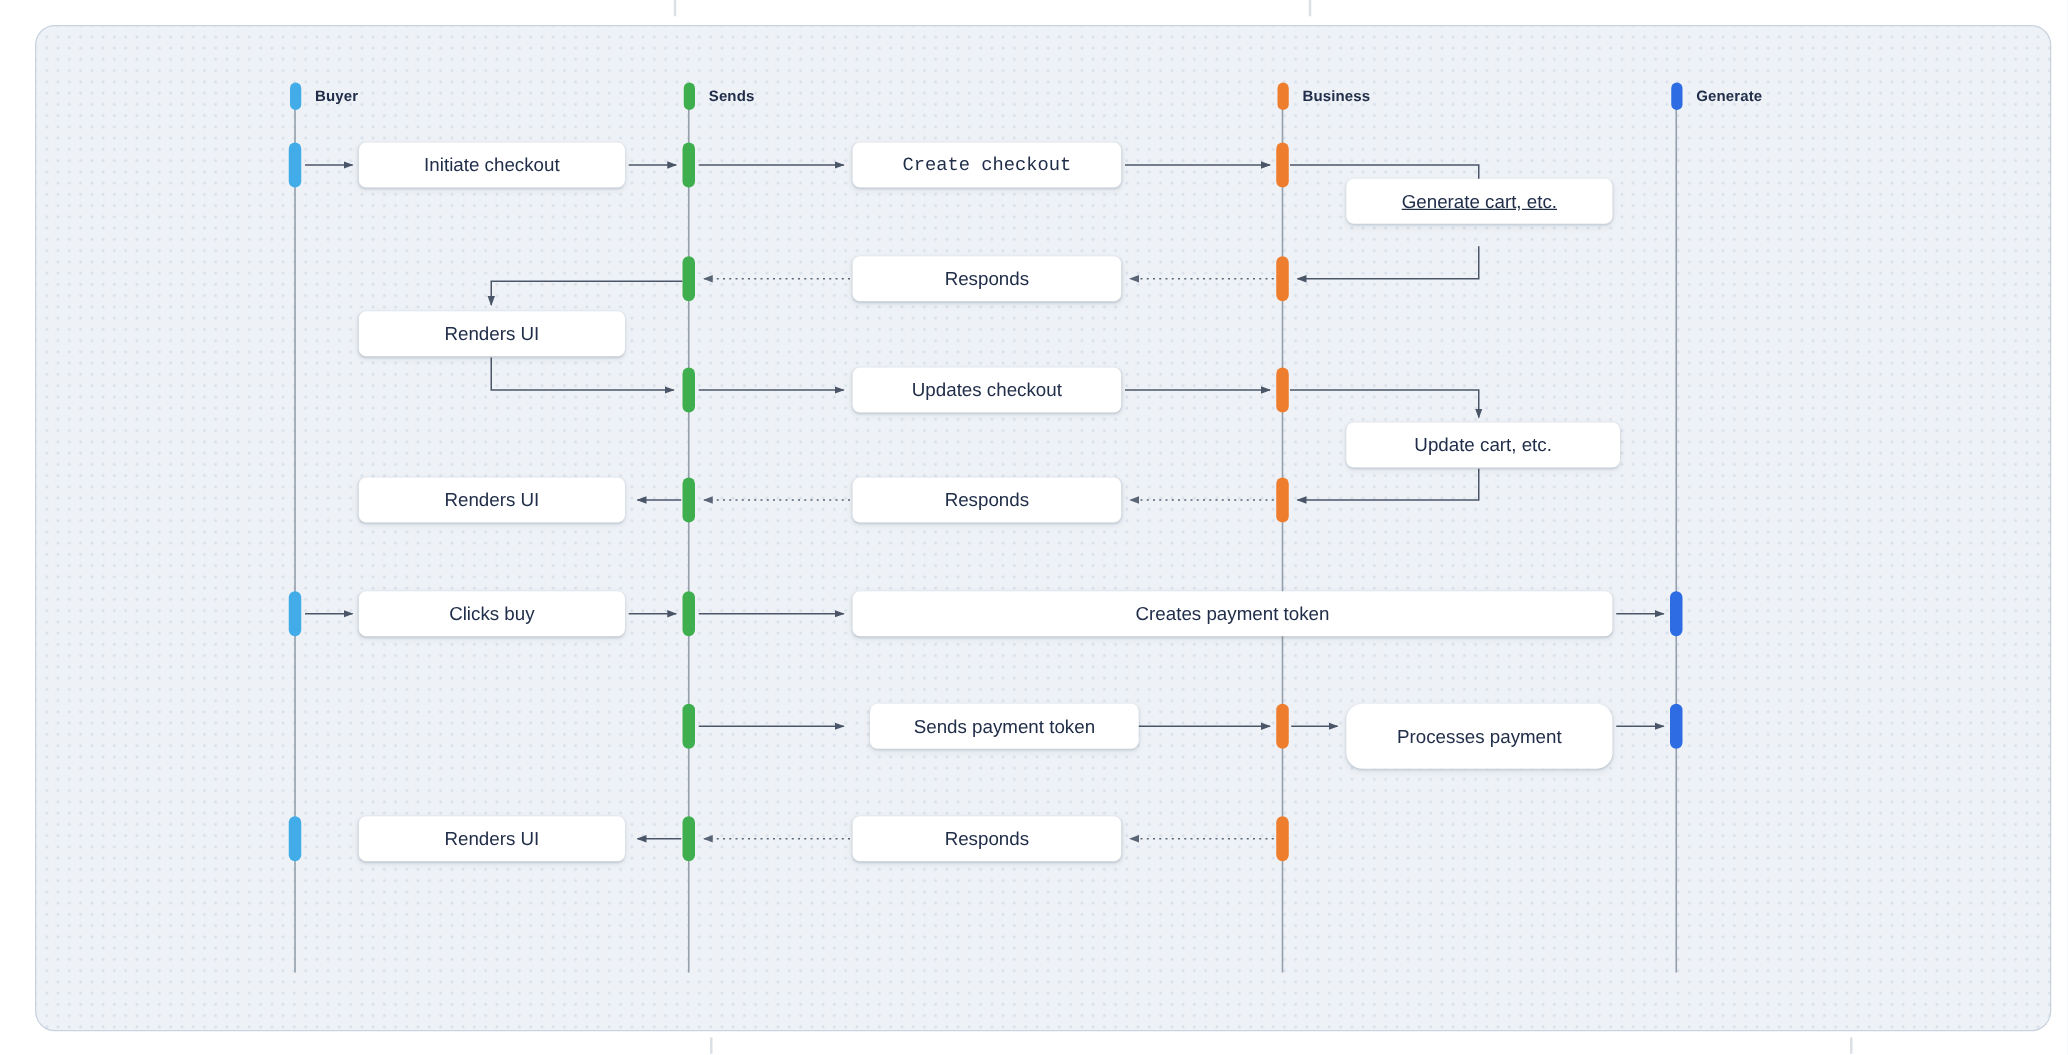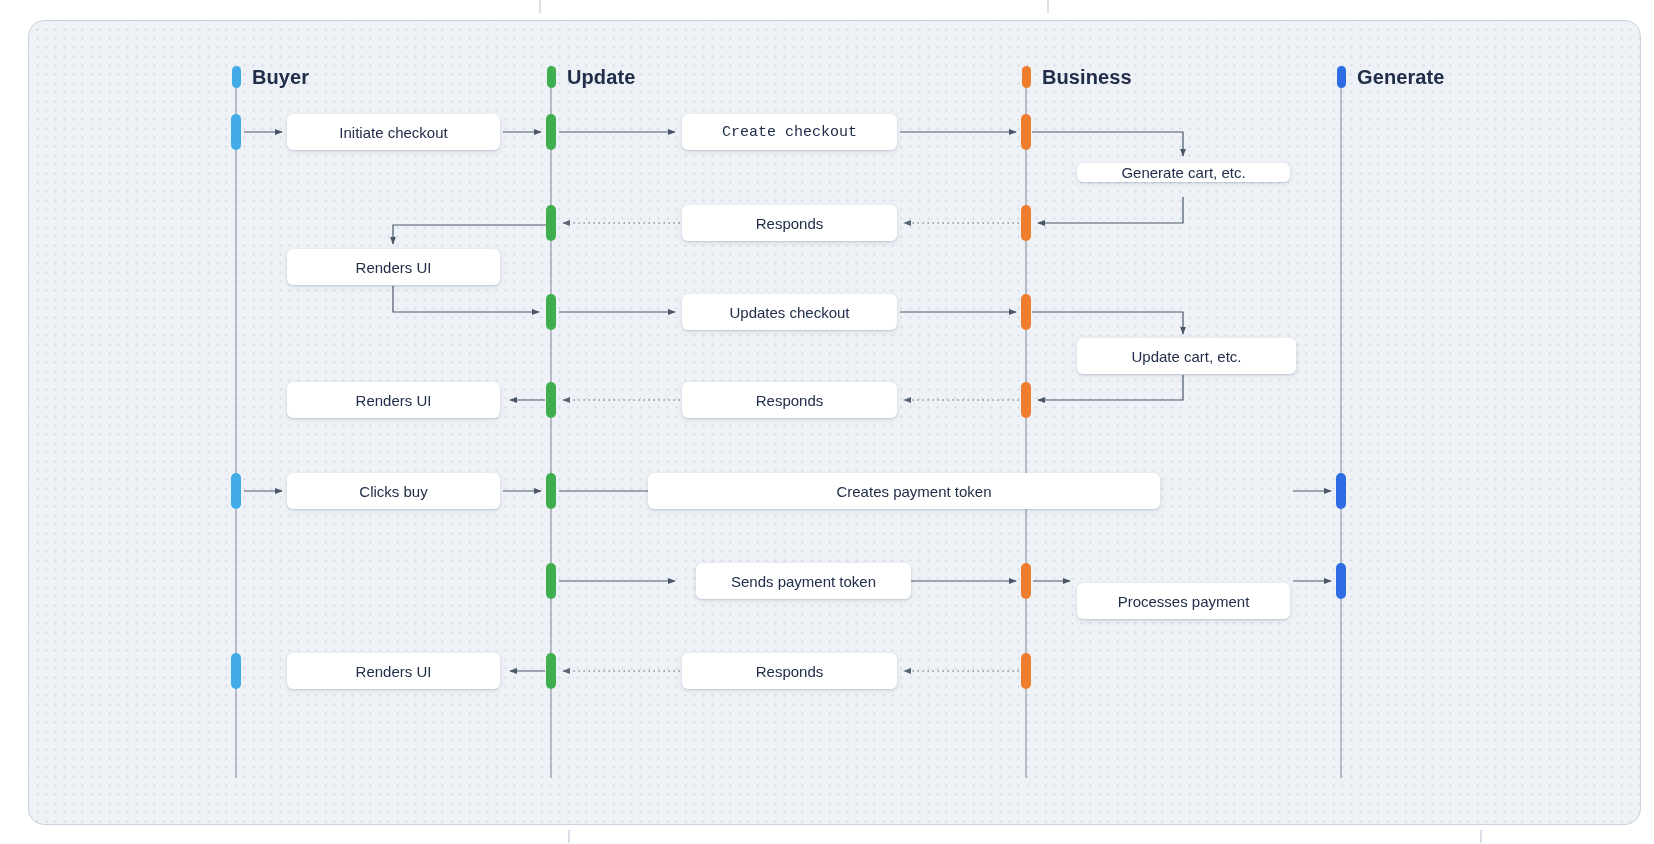--- a/index.html
+++ b/index.html
@@ -15,21 +15,21 @@
     background-color:var(--canvas-bg);
     background-image:radial-gradient(circle, var(--dot) 1px, transparent 1.35px);
     background-size:9px 9px;
     background-position:4px 4px;
     box-sizing:border-box;
   }
   #connector-layer{position:absolute;left:0;top:0;}
   .pill{position:absolute;border-radius:6px;}
   .actor-label{
     position:absolute;display:flex;align-items:center;
-    font-weight:700;font-size:20px;color:var(--text);
+    font-weight:700;font-size:12px;color:var(--text);
     letter-spacing:.1px;white-space:nowrap;
   }
   .msg{
     position:absolute;display:flex;align-items:center;justify-content:center;
     background:var(--box-bg);border-radius:6px;
     box-shadow:0 1px 2px rgba(18,38,63,.16),0 2px 6px rgba(18,38,63,.07);
     color:var(--text);font-size:15px;white-space:nowrap;
   }
   .tick{position:absolute;width:2px;height:13px;background:#dbe0e7;}
 </style>
@@ -76,21 +76,21 @@
       <path d="M545,671 H510" fill="none" stroke="#4a5668" stroke-width="1.2" marker-end="url(#ah)"></path>
       <path d="M680,671 H563" fill="none" stroke="#4a5668" stroke-width="1.2" stroke-dasharray="1.6 3.4" opacity="0.9" marker-end="url(#ah)"></path>
       <path d="M1019,671 H904" fill="none" stroke="#4a5668" stroke-width="1.2" stroke-dasharray="1.6 3.4" opacity="0.9" marker-end="url(#ah)"></path>
     </svg>
     <div class="pill" style="left: 231.5px; top: 66px; width: 9px; height: 22px; background: rgb(66, 172, 232);"></div>
     <div class="actor-label" style="left: 252px; top: 66px; height: 22px;">Buyer</div>
     <div class="pill" style="left: 231px; top: 114px; width: 10px; height: 36px; background: rgb(66, 172, 232);"></div>
     <div class="pill" style="left: 231px; top: 473px; width: 10px; height: 36px; background: rgb(66, 172, 232);"></div>
     <div class="pill" style="left: 231px; top: 653px; width: 10px; height: 36px; background: rgb(66, 172, 232);"></div>
     <div class="pill" style="left: 546.5px; top: 66px; width: 9px; height: 22px; background: rgb(63, 174, 79);"></div>
-    <div class="actor-label" style="left: 567px; top: 66px; height: 22px;">Update</div>
+    <div class="actor-label" style="left: 567px; top: 66px; height: 22px;">Sends</div>
     <div class="pill" style="left: 546px; top: 114px; width: 10px; height: 36px; background: rgb(63, 174, 79);"></div>
     <div class="pill" style="left: 546px; top: 205px; width: 10px; height: 36px; background: rgb(63, 174, 79);"></div>
     <div class="pill" style="left: 546px; top: 294px; width: 10px; height: 36px; background: rgb(63, 174, 79);"></div>
     <div class="pill" style="left: 546px; top: 382px; width: 10px; height: 36px; background: rgb(63, 174, 79);"></div>
     <div class="pill" style="left: 546px; top: 473px; width: 10px; height: 36px; background: rgb(63, 174, 79);"></div>
     <div class="pill" style="left: 546px; top: 563px; width: 10px; height: 36px; background: rgb(63, 174, 79);"></div>
     <div class="pill" style="left: 546px; top: 653px; width: 10px; height: 36px; background: rgb(63, 174, 79);"></div>
     <div class="pill" style="left: 1021.5px; top: 66px; width: 9px; height: 22px; background: rgb(238, 125, 45);"></div>
     <div class="actor-label" style="left: 1042px; top: 66px; height: 22px;">Business</div>
     <div class="pill" style="left: 1021px; top: 114px; width: 10px; height: 36px; background: rgb(238, 125, 45);"></div>
@@ -98,30 +98,30 @@
     <div class="pill" style="left: 1021px; top: 294px; width: 10px; height: 36px; background: rgb(238, 125, 45);"></div>
     <div class="pill" style="left: 1021px; top: 382px; width: 10px; height: 36px; background: rgb(238, 125, 45);"></div>
     <div class="pill" style="left: 1021px; top: 563px; width: 10px; height: 36px; background: rgb(238, 125, 45);"></div>
     <div class="pill" style="left: 1021px; top: 653px; width: 10px; height: 36px; background: rgb(238, 125, 45);"></div>
     <div class="pill" style="left: 1336.5px; top: 66px; width: 9px; height: 22px; background: rgb(45, 108, 227);"></div>
     <div class="actor-label" style="left: 1357px; top: 66px; height: 22px;">Generate</div>
     <div class="pill" style="left: 1336px; top: 473px; width: 10px; height: 36px; background: rgb(45, 108, 227);"></div>
     <div class="pill" style="left: 1336px; top: 563px; width: 10px; height: 36px; background: rgb(45, 108, 227);"></div>
     <div class="msg" style="left: 287px; top: 114px; width: 213px; height: 36px;">Initiate checkout</div>
     <div class="msg" style="left: 682px; top: 114px; width: 215px; height: 36px; font-family: Liberation Mono, monospace;">Create checkout</div>
-    <div class="msg" style="left: 1077px; top: 163px; width: 213px; height: 19px;">Generate cart, etc.</div>
+    <div class="msg" style="left: 1077px; top: 143px; width: 213px; height: 36px; text-decoration: underline;">Generate cart, etc.</div>
     <div class="msg" style="left: 682px; top: 205px; width: 215px; height: 36px;">Responds</div>
     <div class="msg" style="left: 287px; top: 249px; width: 213px; height: 36px;">Renders UI</div>
     <div class="msg" style="left: 682px; top: 294px; width: 215px; height: 36px;">Updates checkout</div>
     <div class="msg" style="left: 1077px; top: 338px; width: 219px; height: 36px;">Update cart, etc.</div>
     <div class="msg" style="left: 682px; top: 382px; width: 215px; height: 36px;">Responds</div>
     <div class="msg" style="left: 287px; top: 382px; width: 213px; height: 36px;">Renders UI</div>
     <div class="msg" style="left: 287px; top: 473px; width: 213px; height: 36px;">Clicks buy</div>
-    <div class="msg" style="left: 648px; top: 473px; width: 492px; height: 36px; padding-left: 20px;">Creates payment token</div>
+    <div class="msg" style="left: 682px; top: 473px; width: 608px; height: 36px;">Creates payment token</div>
     <div class="msg" style="left: 696px; top: 563px; width: 215px; height: 36px;">Sends payment token</div>
-    <div class="msg" style="left: 1077px; top: 583px; width: 213px; height: 36px;">Processes payment</div>
+    <div class="msg" style="left: 1077px; top: 563px; width: 213px; height: 52px; border-radius: 13px;">Processes payment</div>
     <div class="msg" style="left: 287px; top: 653px; width: 213px; height: 36px;">Renders UI</div>
     <div class="msg" style="left: 682px; top: 653px; width: 215px; height: 36px;">Responds</div>
     <div class="tick" style="left: 539px; top: 0px;"></div>
     <div class="tick" style="left: 1047px; top: 0px;"></div>
     <div class="tick" style="left: 568px; top: 830px;"></div>
     <div class="tick" style="left: 1480px; top: 830px;"></div>
   </div>
 
 </body></html>

